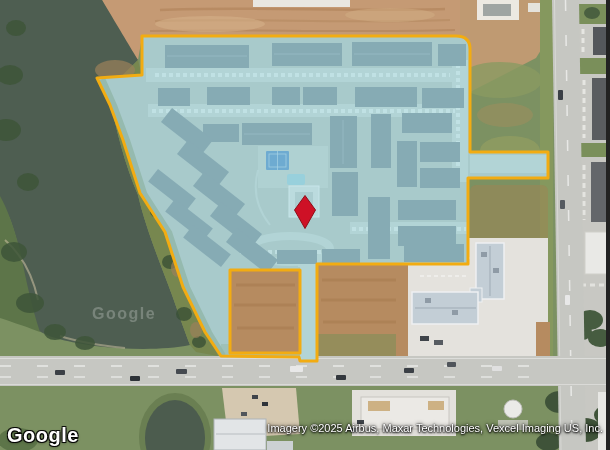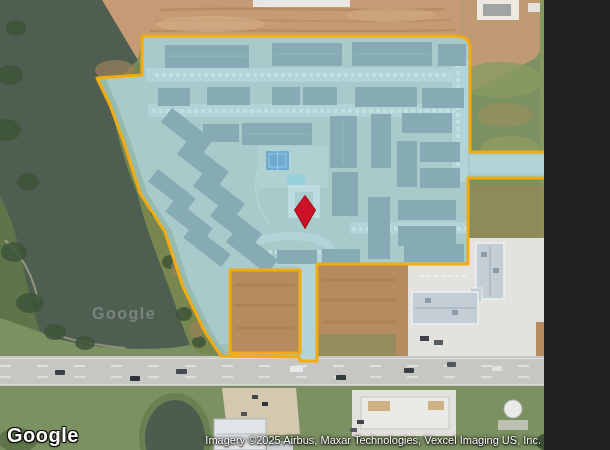--- a/index.html
+++ b/index.html
@@ -1,38 +1,38 @@
 <!DOCTYPE html>
 <html><head>
 <meta charset="utf-8">
 <style>
   html,body { margin:0; padding:0; background:#222; }
   .stage {
-    position:relative; width:544px; height:450px; overflow:hidden;
+    position:relative; width:606px; height:450px; overflow:hidden;
     font-family:"Liberation Sans", sans-serif;
     background:#ef4444;
   }
   .stage svg { position:absolute; left:0; top:0; display:block; }
   .watermark {
     position:absolute; left:92px; top:305px;
     font:700 16px "Liberation Sans", sans-serif;
     color:rgba(255,255,255,.24); letter-spacing:1.5px;
     pointer-events:none; user-select:none;
   }
   .google-logo {
     position:absolute; left:7px; bottom:3px;
     font:700 20px "Liberation Sans", sans-serif;
     color:#fff; letter-spacing:.5px;
     text-shadow:-1px -1px 0 rgba(0,0,0,.85), 1px -1px 0 rgba(0,0,0,.85),
                 -1px 1px 0 rgba(0,0,0,.85), 1px 1px 0 rgba(0,0,0,.85),
                 0 1px 3px rgba(0,0,0,.55);
     cursor:pointer;
   }
   .attribution {
-    position:absolute; right:3px; bottom:4px;
+    position:absolute; right:3px; bottom:16px;
     font:400 11px "Liberation Sans", sans-serif;
     color:#fff;
     text-shadow:0 0 2px #000, 0 1px 2px #000, 0 0 4px rgba(0,0,0,.9);
     white-space:nowrap;
   }
 </style>
 </head>
 <body>
 
 <div class="stage">

